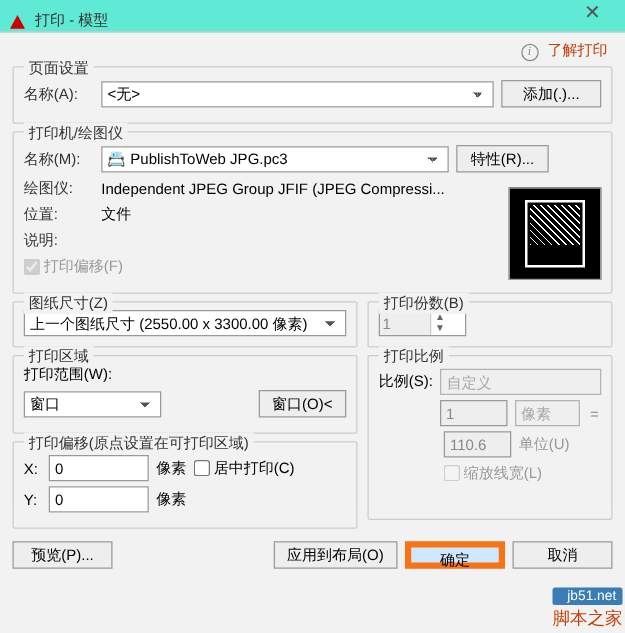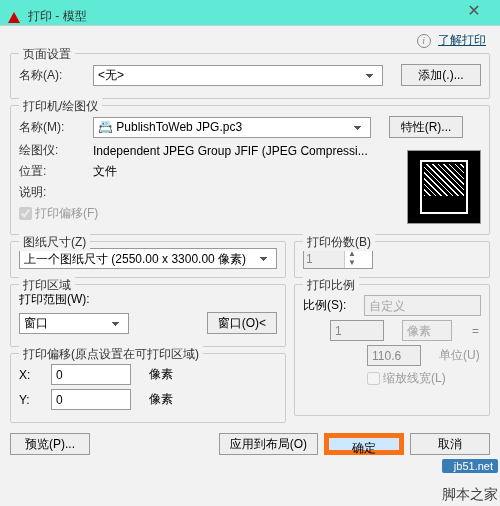--- a/index.html
+++ b/index.html
@@ -5,24 +5,24 @@
 *{box-sizing:border-box;font-family:"Microsoft YaHei","SimSun",sans-serif;font-size:12px}
 body{margin:0;background:#f2f2f2;width:500px;height:506px;overflow:hidden}
 .titlebar{height:26px;background:#5eead4;border-bottom:1px solid #ccc;display:flex;align-items:flex-end;padding:0 6px}
 .logo{width:16px;height:16px;display:inline-block;position:relative;margin-right:6px}
 .logo::before{content:"";position:absolute;width:0;height:0;border-left:6px solid transparent;border-right:6px solid transparent;border-bottom:11px solid #c00;left:2px;top:3px}
 .title{flex:1;color:#333}
 .close{width:40px;height:26px;text-align:center;line-height:24px;font-size:16px;color:#555}
 .content{padding:4px 10px 0 10px}
 .learn{text-align:right;padding:2px 4px 4px 0}
 .info-icon{display:inline-block;width:14px;height:14px;border-radius:50%;border:1px solid #888;text-align:center;line-height:12px;font-size:10px;color:#888;margin-right:4px;font-style:italic;font-family:serif}
-.link{color:#0c4a6e;text-decoration:underline}
+.link{color:#c2410c;}
 .grp{border:1px solid #ccc;border-radius:2px;padding:6px 8px 8px 8px;margin-bottom:6px;position:relative;background:#f2f2f2}
 .grp-title{position:absolute;top:-8px;left:8px;background:#f2f2f2;padding:0 4px;color:#333}
-.row{display:flex;align-items:center;margin:4px 0;gap:18px}
+.row{display:flex;align-items:center;margin:4px 0;gap:6px}
 .lbl{width:56px;color:#333;flex-shrink:0}
 select,input[type=text]{border:1px solid #999;background:#fff;height:21px;padding:1px 4px}
 select{appearance:none;background-image:linear-gradient(45deg,transparent 50%,#555 50%),linear-gradient(135deg,#555 50%,transparent 50%);background-position:calc(100% - 12px) 8px,calc(100% - 8px) 8px;background-size:4px 4px,4px 4px;background-repeat:no-repeat;padding-right:20px}
 .btn{border:1px solid #999;background:#eee;height:22px;padding:0 10px;min-width:80px;text-align:center;line-height:20px;cursor:default}
 .preview{width:74px;height:74px;background:#000;border:1px solid #999;position:absolute;right:8px;top:44px;display:flex;align-items:center;justify-content:center}
 .sheet{width:48px;height:54px;border:2px solid #fff;position:relative}
 .hatch{position:absolute;top:2px;left:2px;right:2px;height:32px;background:repeating-linear-gradient(45deg,#fff 0,#fff 1px,transparent 1px,transparent 4px)}
 .cols{display:flex;gap:8px}
 .col-l{flex:1}
 .col-r{width:196px}
@@ -32,21 +32,21 @@
 .spin input{border:none;width:40px;height:19px;background:transparent}
 .spin .arr{display:flex;flex-direction:column;border-left:1px solid #ccc}
 .spin .arr span{width:14px;height:9px;font-size:8px;line-height:8px;text-align:center;color:#666}
 .dis{color:#999}
 input:disabled,select:disabled{background:#eee;color:#888}
 .btnrow{display:flex;gap:6px;padding:4px 10px;align-items:center}
 .btnrow .spacer{flex:1}
 .primary{background:#cde8ff;border:5px solid #f97316}
 .watermark{position:absolute;right:2px;bottom:2px;text-align:right;pointer-events:none}
 .wm1{background:#3a7db5;color:#fff;font-size:11px;padding:1px 5px;border-radius:2px}
-.wm2{color:#404040;font-size:14px;margin-top:13px}
+.wm2{color:#c2410c;font-size:14px;margin-top:2px}
 .eq{color:#888;margin:0 2px}
 </style>
 </head>
 <body>
 
 <div class="titlebar">
   <span class="logo"></span>
   <span class="title">打印 - 模型</span>
   <span class="close">✕</span>
 </div>
@@ -128,20 +128,24 @@
           <span style="flex:1"></span>
           <span class="btn" style="min-width:70px">窗口(O)&lt;</span>
         </div>
       </div>
       <div class="grp">
         <span class="grp-title">打印偏移(原点设置在可打印区域)</span>
         <div class="row">
           <span style="width:14px">X:</span>
           <input type="text" style="width: 80px;" value="0">
           <span>像素</span>
+          <label class="chk">
+            <input type="checkbox" style="">
+            <span>居中打印(C)</span>
+          </label>
         </div>
         <div class="row">
           <span style="width:14px">Y:</span>
           <input type="text" style="width: 80px;" value="0">
           <span>像素</span>
         </div>
       </div>
     </div>
     <div class="col-r">
       <div class="grp" style="height:132px">

